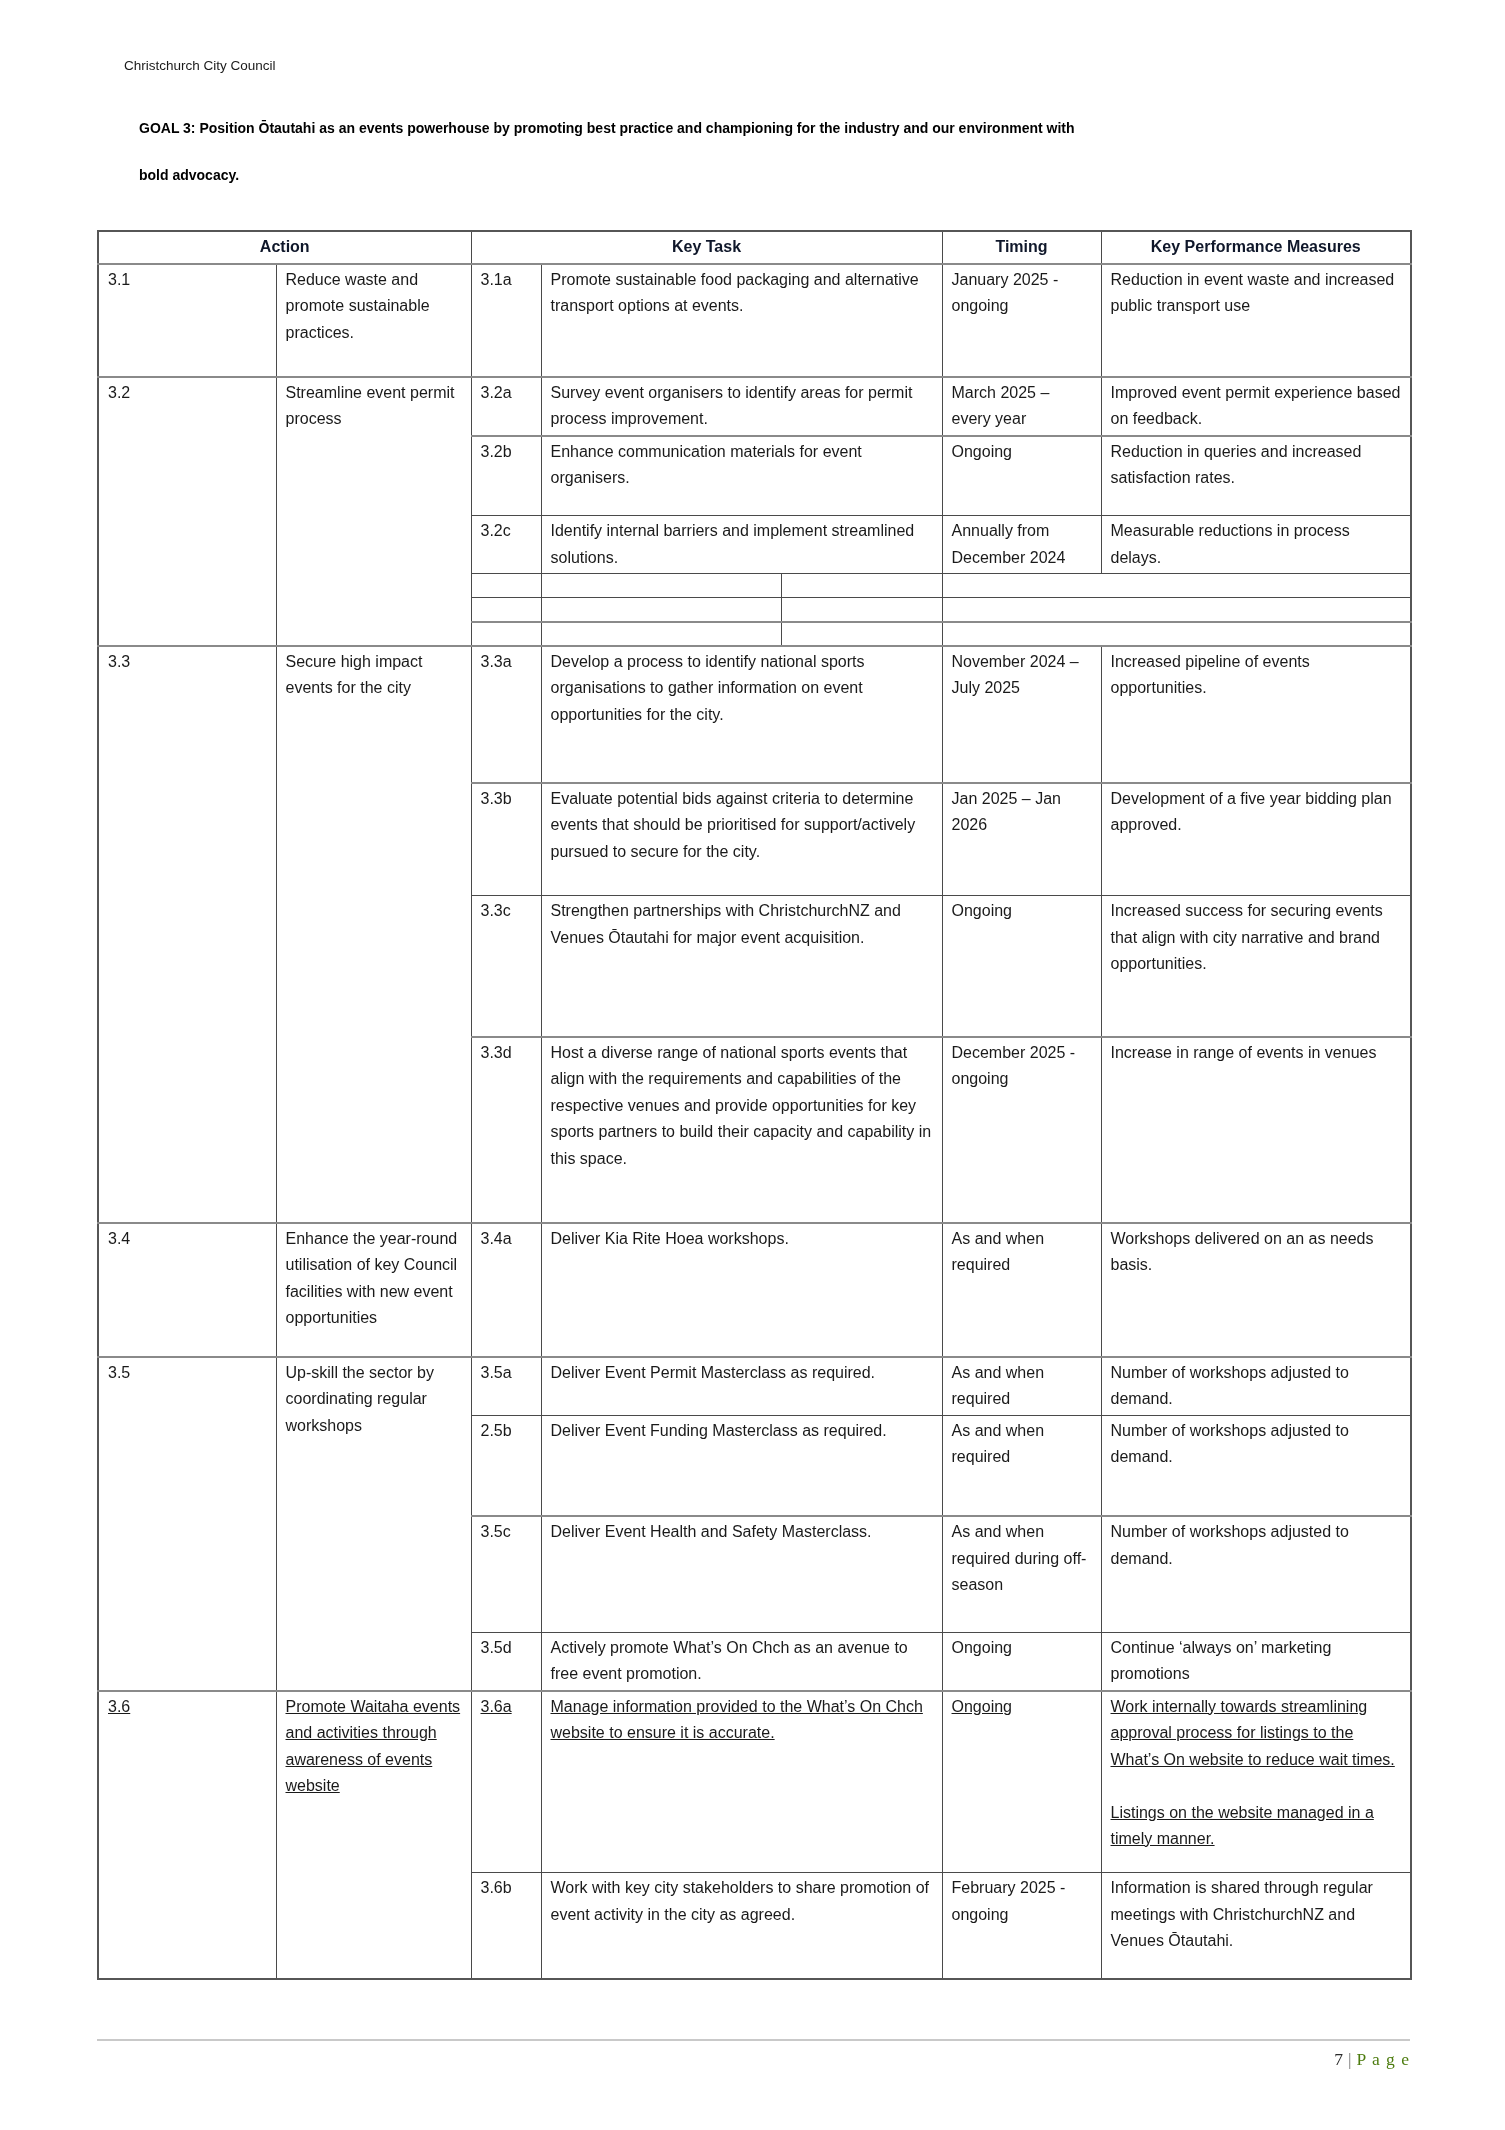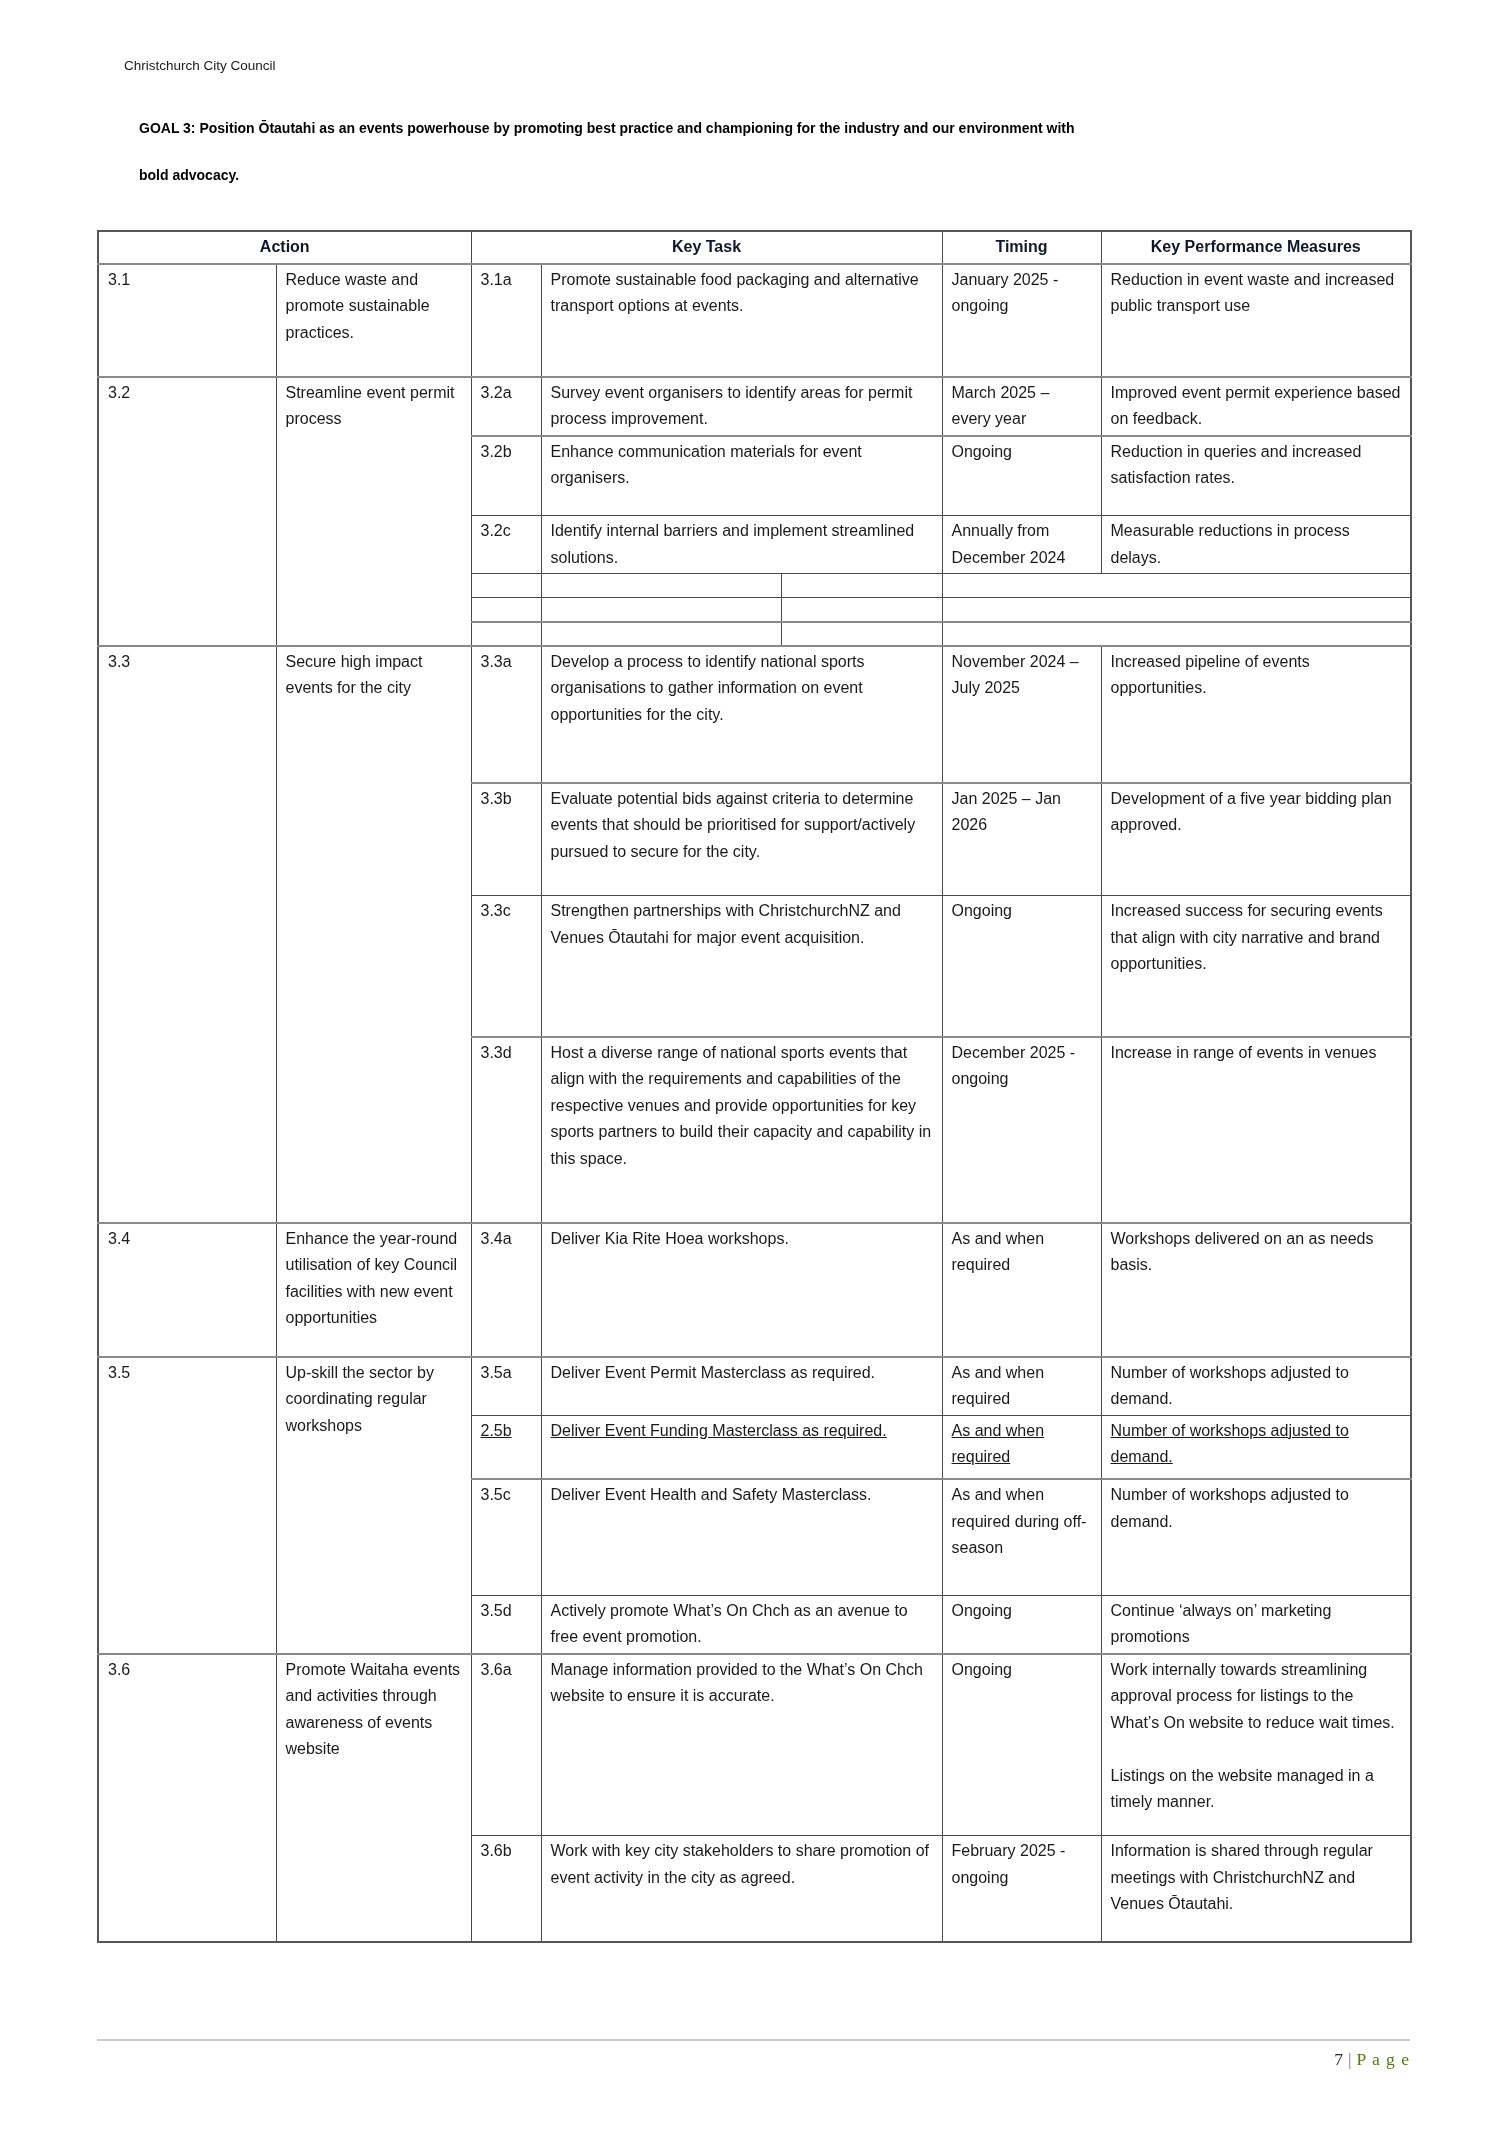--- a/index.html
+++ b/index.html
@@ -168,39 +168,39 @@
         <td class="cell-kpm">Workshops delivered on an as needs basis.</td>
       </tr>
       <tr class="heavy" style="height: 56px;">
         <td class="cell-num" rowspan="4">3.5</td>
         <td class="cell-action" rowspan="4">Up-skill the sector by coordinating regular workshops</td>
         <td class="cell-tasknum">3.5a</td>
         <td class="cell-task" colspan="2">Deliver Event Permit Masterclass as required.</td>
         <td class="cell-timing">As and when required</td>
         <td class="cell-kpm">Number of workshops adjusted to demand.</td>
       </tr>
-      <tr style="height: 64px; text-decoration: underline;">
+      <tr style="height: 101px;">
         <td class="cell-tasknum">2.5b</td>
         <td class="cell-task" colspan="2">Deliver Event Funding Masterclass as required.</td>
         <td class="cell-timing">As and when required</td>
         <td class="cell-kpm">Number of workshops adjusted to demand.</td>
       </tr>
       <tr class="heavy" style="height: 116px;">
         <td class="cell-tasknum">3.5c</td>
         <td class="cell-task" colspan="2">Deliver Event Health and Safety Masterclass.</td>
         <td class="cell-timing">As and when required during off-season</td>
         <td class="cell-kpm">Number of workshops adjusted to demand.</td>
       </tr>
       <tr style="height: 54px; margin-left: 35px;">
         <td class="cell-tasknum">3.5d</td>
         <td class="cell-task" colspan="2">Actively promote What’s On Chch as an avenue to free event promotion.</td>
         <td class="cell-timing">Ongoing</td>
         <td class="cell-kpm">Continue ‘always on’ marketing promotions</td>
       </tr>
-      <tr class="heavy" style="height: 182px;">
+      <tr class="heavy" style="height: 182px; text-decoration: underline;">
         <td class="cell-num" rowspan="2">3.6</td>
         <td class="cell-action" rowspan="2">Promote Waitaha events and activities through awareness of events website</td>
         <td class="cell-tasknum">3.6a</td>
         <td class="cell-task" colspan="2">Manage information provided to the What’s On Chch website to ensure it is accurate.</td>
         <td class="cell-timing">Ongoing</td>
         <td class="cell-kpm">Work internally towards streamlining approval process for listings to the What’s On website to reduce wait times.
 
 Listings on the website managed in a timely manner.</td>
       </tr>
       <tr style="height: 106px;">

